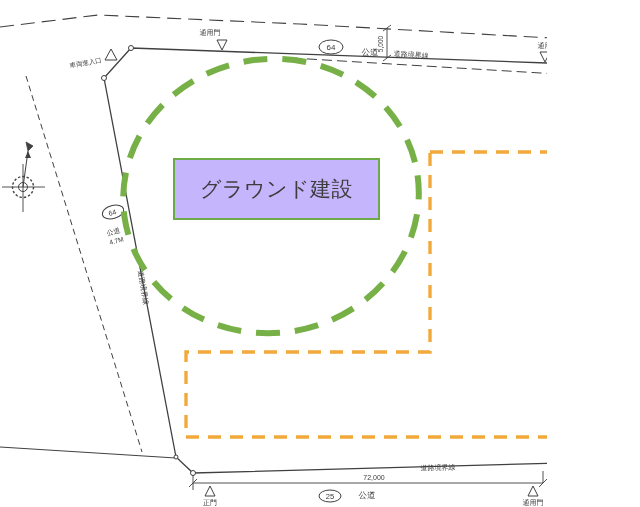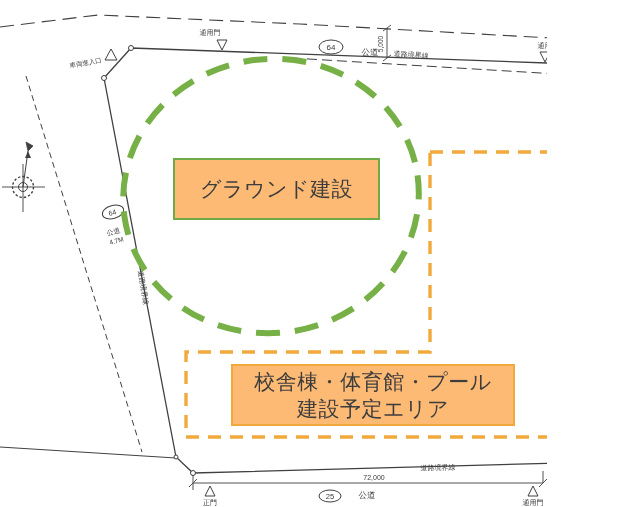--- a/index.html
+++ b/index.html
@@ -3,21 +3,21 @@
 <meta charset="utf-8">
 <style>
   html,body{margin:0;padding:0;background:#fff;}
   #canvas{
     position:relative;width:547px;height:507px;background:#ffffff;
     font-family:"Liberation Sans","DejaVu Sans",sans-serif;overflow:hidden;
   }
   #plan-svg{position:absolute;left:0;top:0;}
   svg text{fill:#3a3a3a;font-family:"Liberation Sans","DejaVu Sans",sans-serif;}
   .area-label{
-    position:absolute;background:#fdba74;text-align:center;
+    position:absolute;background:#c4b5fd;text-align:center;
     color:#3d3d3d;display:flex;flex-direction:column;justify-content:center;
     line-height:1.3;font-size:21px;letter-spacing:0.5px;
   }
   .area-label.green{left:173px;top:158px;width:203px;height:58px;border:2px solid #6cab47;}
   .area-label.orange{left:231px;top:364px;width:280px;height:58px;border:2px solid #f0a93a;}
   .park-label{
     position:absolute;left:597px;top:211px;height:175px;
     writing-mode:vertical-rl;text-orientation:upright;
     font-size:27px;letter-spacing:5px;color:#3a3a3a;
   }
@@ -113,20 +113,16 @@
     <text x="367" y="498" font-size="8.5" text-anchor="middle">公道</text>
 
     <polygon points="528,496 538,496 533,486" fill="#ffffff" stroke="#404040" stroke-width="1"></polygon>
     <text x="533" y="505" font-size="7" text-anchor="middle">通用門</text>
   </svg>
 
   <div class="area-label green">
     <span>グラウンド建設</span>
   </div>
 
-  <div class="area-label orange">
-    <span>校舎棟・体育館・プール</span>
-    <span>建設予定エリア</span>
-  </div>
 
   <div class="park-label">平川町公園</div>
 
 </div>
 
 </body></html>

